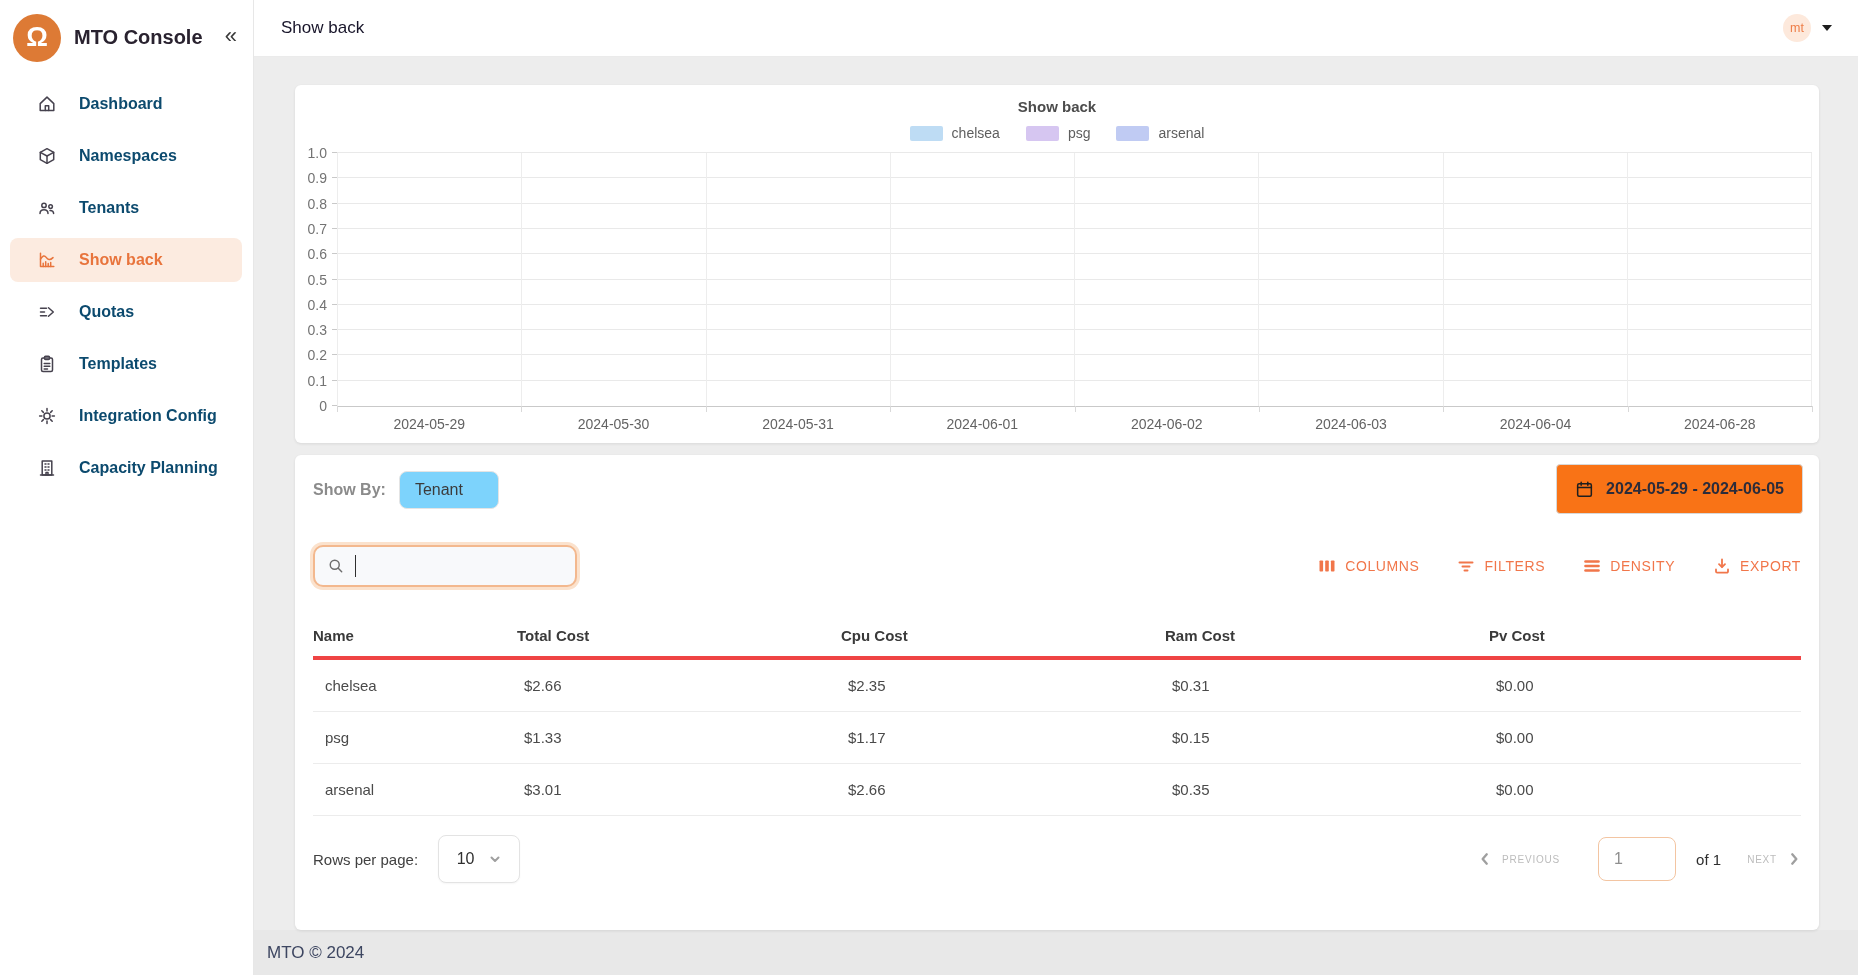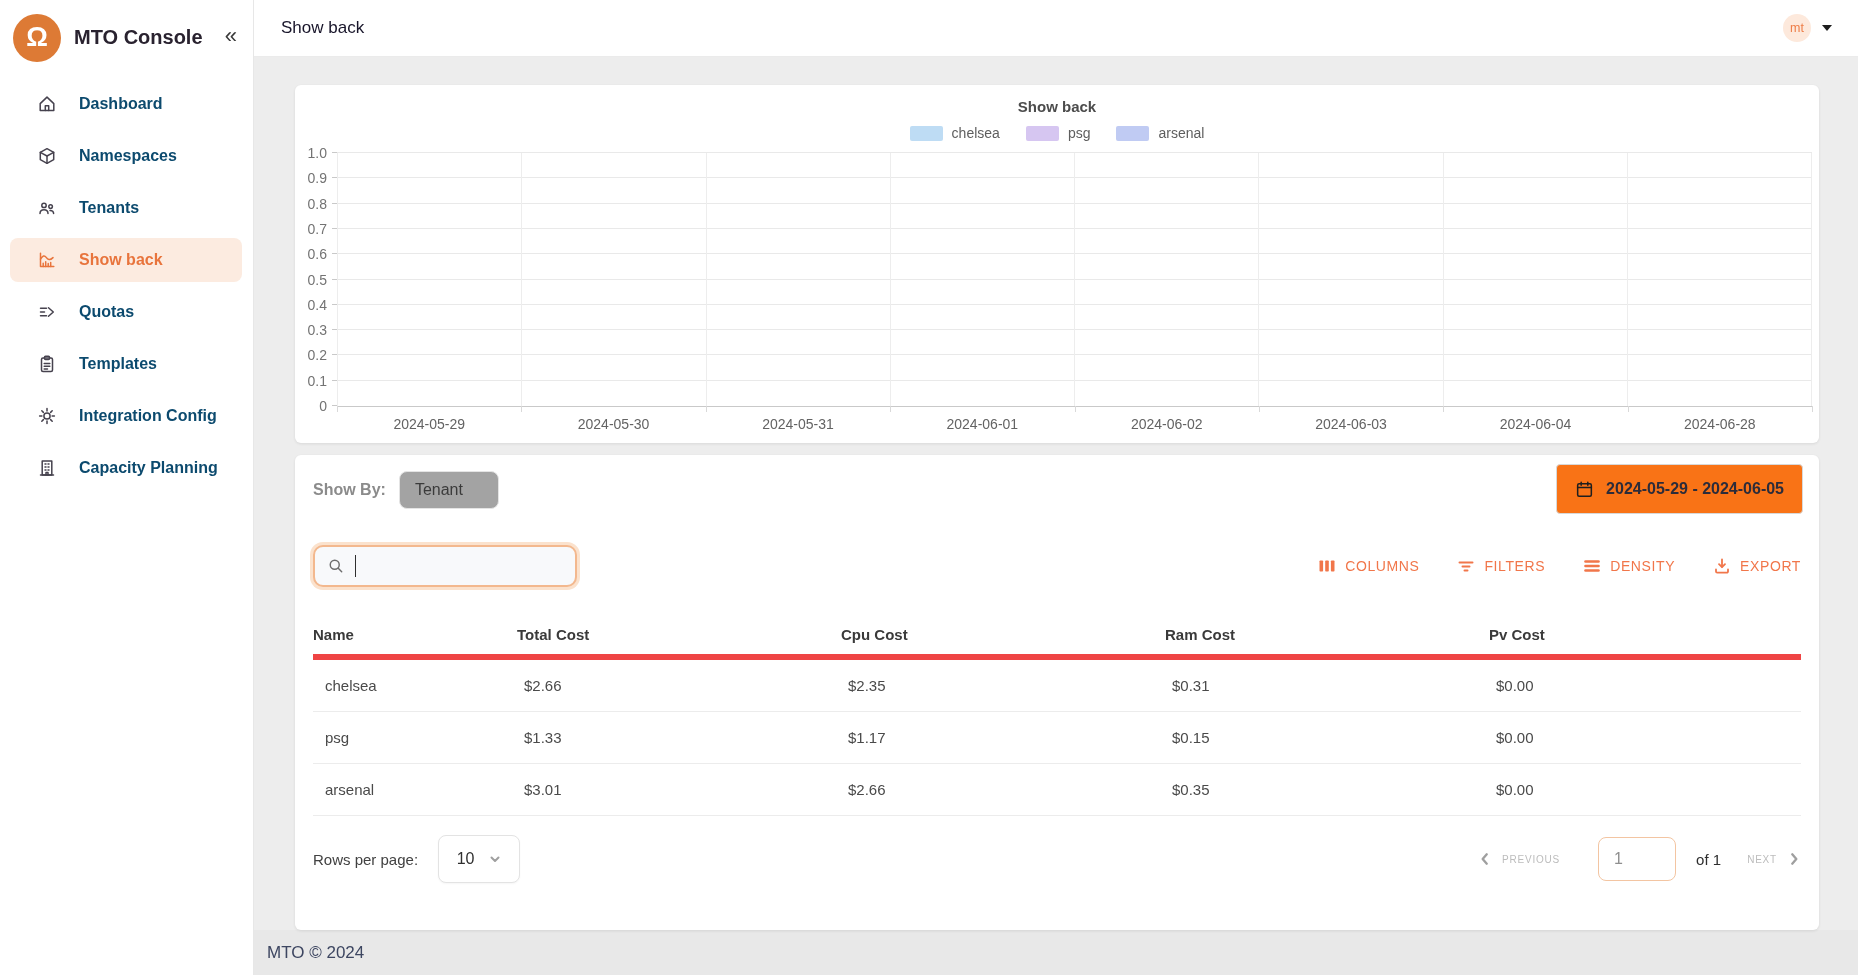--- a/index.html
+++ b/index.html
@@ -51,36 +51,36 @@
   .bar { position:absolute; left:14.5%; width:71%; bottom:0; display:flex; flex-direction:column-reverse; }
   .seg { width:100%; }
   .xtick { position:absolute; top:100%; width:1px; height:6px; background:#d9d9d9; }
   .xlabels { display:flex; margin-top:9px; }
   .xlabel { flex:1; text-align:center; font-size:14px; color:#636363; }
 
   
   .table-card { margin-top:12px; height:475px; position:relative; padding:0 18px; }
   .controls-row { display:flex; align-items:center; padding-top:15px; height:55px; }
   .show-by-label { font-size:16px; font-weight:bold; color:#8b8b8b; }
-  .show-by-select { margin-left:13px; width:100px; height:38px; background:#a3a3a3; border:1px solid #e4e4e4; border-radius:8px; display:flex; align-items:center; padding-left:15px; font-size:16px; color:#3b3b3b; cursor:pointer; }
+  .show-by-select { margin-left:13px; width:100px; height:38px; background:#7dd3fc; border:1px solid #e4e4e4; border-radius:8px; display:flex; align-items:center; padding-left:15px; font-size:16px; color:#3b3b3b; cursor:pointer; }
   .date-box { position:absolute; right:16px; top:9px; height:50px; background:#f97316; border:1px solid #d8d8d8; border-radius:4px; display:flex; align-items:center; gap:12px; padding:0 18px; cursor:pointer; }
   .date-box .cal-icon { width:19px; height:19px; color:#1f1f1f; display:flex; }
   .date-box .cal-icon svg { width:19px; height:19px; stroke:currentColor; fill:none; stroke-width:1.6; stroke-linecap:round; }
   .date-text { font-weight:bold; font-size:16px; color:#2c2c3a; }
 
   .search-row { display:flex; align-items:center; margin-top:34px; height:44px; }
   .search-box { width:264px; height:42px; border-radius:10px; background:#f8f9fb; border:2px solid #f3b88e; box-shadow:0 0 0 3px #fbe2cd; display:flex; align-items:center; padding:0 12px; cursor:text; }
   .search-box .search-icon { width:18px; height:18px; color:#6d6d6d; display:flex; }
   .search-box .search-icon svg { width:18px; height:18px; stroke:currentColor; fill:none; stroke-width:1.6; stroke-linecap:round; }
   .search-input { border:none; outline:none; background:transparent; flex:1; margin-left:10px; font-size:15px; color:#333; border-left:1.5px solid #2f2f2f; height:22px; border-radius:0; padding-left:2px; }
   .toolbar { margin-left:auto; display:flex; align-items:flex-end; gap:38px; }
   .tb-btn { display:flex; align-items:center; gap:9px; color:#f1764a; font-size:14px; letter-spacing:.6px; cursor:pointer; }
   .tb-btn svg { width:18px; height:18px; }
 
-  .thead { display:grid; grid-template-columns:204px 324px 324px 324px 1fr; align-items:center; margin-top:27px; height:45px; border-bottom:6px solid #ef4444; }
+  .thead { display:grid; grid-template-columns:204px 324px 324px 324px 1fr; align-items:center; margin-top:27px; height:45px; border-bottom:4px solid #ef4444; }
   .th { font-size:15px; font-weight:bold; color:#3a3a3a; }
   .trow { display:grid; grid-template-columns:204px 324px 324px 324px 1fr; align-items:center; height:52px; border-bottom:1px solid #ececec; }
   .td { font-size:15px; color:#4a4a4a; padding-left:7px; }
   .td.name { padding-left:12px; }
 
   .pagination { display:flex; align-items:center; margin-top:19px; height:48px; }
   .rpp-label { font-size:15px; color:#414141; }
   .rpp-select { margin-left:20px; width:82px; height:48px; border:1px solid #e3e3e3; border-radius:8px; background:#fff; display:flex; align-items:center; justify-content:center; gap:15px; font-size:16px; color:#2f2f2f; cursor:pointer; box-shadow:0 1px 2px rgba(0,0,0,.04); }
   .chev { stroke:#9f9f9f; fill:none; stroke-width:2; stroke-linecap:round; stroke-linejoin:round; }
   .pag-right { margin-left:auto; display:flex; align-items:center; }

